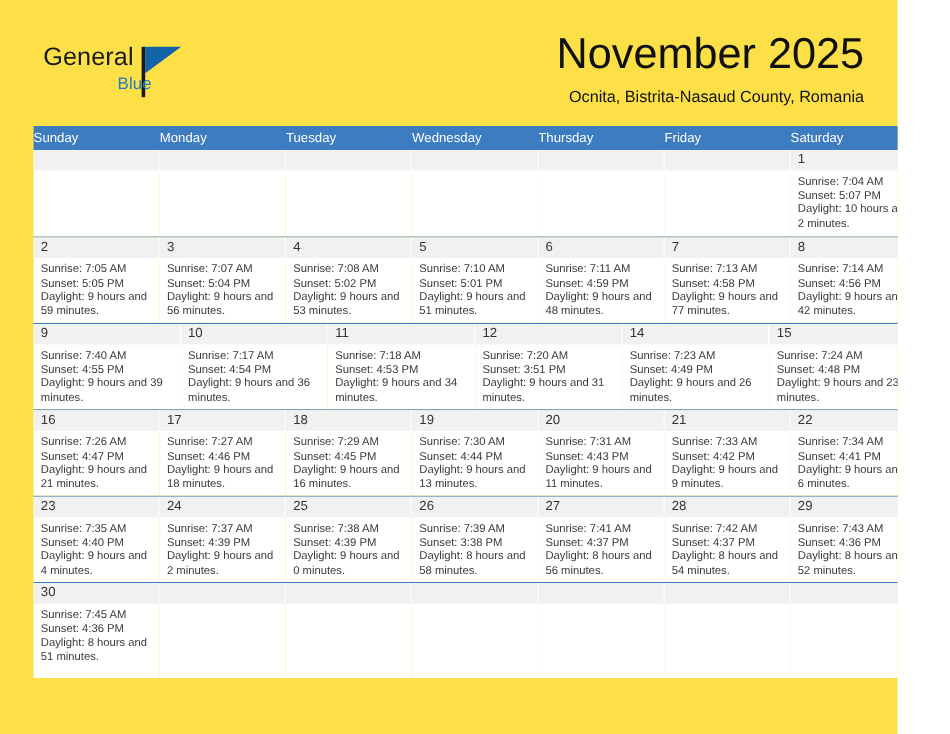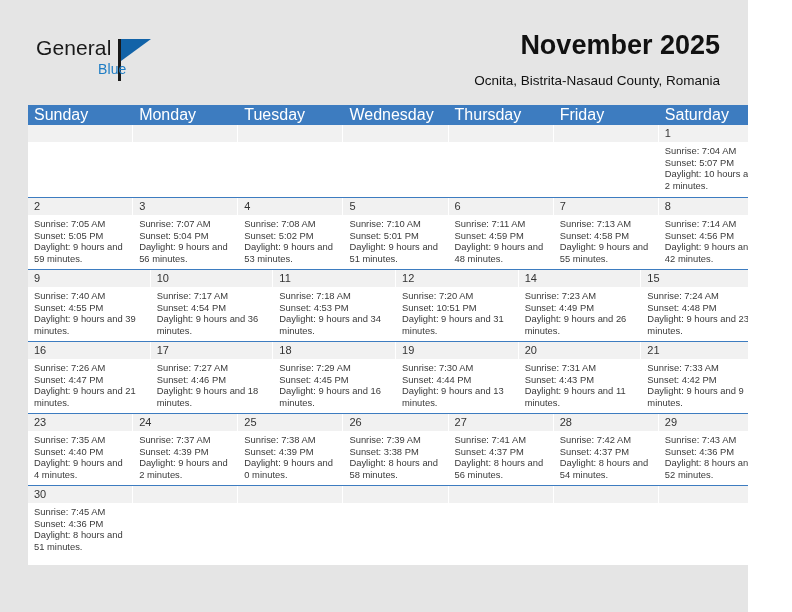--- a/index.html
+++ b/index.html
@@ -9,21 +9,21 @@
     width: 792px;
     height: 612px;
     background: #ffffff;
     font-family: "Liberation Sans", sans-serif;
     -webkit-font-smoothing: antialiased;
   }
   .page {
     position: relative;
     width: 748px;
     height: 612px;
-    background: #e5e5e5;
+    background: #fde047;
     overflow: hidden;
   }
 
   
   .header {
     position: absolute;
     left: 28px;
     top: 28px;
     right: 28px;
     height: 68px;
@@ -69,23 +69,23 @@
     left: 82px;
     top: 3px;
     width: 3px;
     height: 42px;
     background: #1a1a1a;
   }
   .title {
     position: absolute;
     right: 0;
     top: 0;
-    font-size: 27px;
+    font-size: 36px;
     color: #111111;
-    font-weight: 700;
+    font-weight: 400;
     text-align: right;
     white-space: nowrap;
     line-height: 34px;
   }
   .subtitle {
     position: absolute;
     right: 0;
     top: 44px;
     font-size: 13.5px;
     color: #111111;
@@ -104,23 +104,23 @@
   }
   .weekdays {
     display: flex;
     width: 100%;
     background: #3d7cc0;
     height: 20px;
   }
   .weekday {
     flex: 1 1 0;
     color: #ffffff;
-    font-size: 16px;
+    font-size: 11px;
     line-height: 20px;
-    padding-left: 6px;
+    padding-left: 0;
     white-space: nowrap;
     overflow: hidden;
   }
 
   .week {
     display: flex;
     width: 100%;
     border-top: 1.5px solid #3d7cc0;
     min-height: 72px;
   }
@@ -250,21 +250,21 @@
               <div>Sunrise: 7:11 AM</div>
               <div>Sunset: 4:59 PM</div>
               <div class="wrap">Daylight: 9 hours and 48 minutes.</div>
             </div>
           </div>
           <div class="daycell">
             <div class="numband">7</div>
             <div class="info">
               <div>Sunrise: 7:13 AM</div>
               <div>Sunset: 4:58 PM</div>
-              <div class="wrap">Daylight: 9 hours and 55 minutes.</div>
+              <div class="wrap">Daylight: 9 hours and 77 minutes.</div>
             </div>
           </div>
           <div class="daycell">
             <div class="numband">8</div>
             <div class="info">
               <div>Sunrise: 7:14 AM</div>
               <div>Sunset: 4:56 PM</div>
               <div class="wrap">Daylight: 9 hours and 42 minutes.</div>
             </div>
           </div>
@@ -291,21 +291,21 @@
             <div class="info">
               <div>Sunrise: 7:18 AM</div>
               <div>Sunset: 4:53 PM</div>
               <div class="wrap">Daylight: 9 hours and 34 minutes.</div>
             </div>
           </div>
           <div class="daycell">
             <div class="numband">12</div>
             <div class="info">
               <div>Sunrise: 7:20 AM</div>
-              <div>Sunset: 10:51 PM</div>
+              <div>Sunset: 3:51 PM</div>
               <div class="wrap">Daylight: 9 hours and 31 minutes.</div>
             </div>
           </div>
           <div class="daycell">
             <div class="numband">14</div>
             <div class="info">
               <div>Sunrise: 7:23 AM</div>
               <div>Sunset: 4:49 PM</div>
               <div class="wrap">Daylight: 9 hours and 26 minutes.</div>
             </div>
@@ -361,20 +361,28 @@
             </div>
           </div>
           <div class="daycell">
             <div class="numband">21</div>
             <div class="info">
               <div>Sunrise: 7:33 AM</div>
               <div>Sunset: 4:42 PM</div>
               <div class="wrap">Daylight: 9 hours and 9 minutes.</div>
             </div>
           </div>
+          <div class="daycell">
+            <div class="numband">22</div>
+            <div class="info">
+              <div>Sunrise: 7:34 AM</div>
+              <div>Sunset: 4:41 PM</div>
+              <div class="wrap">Daylight: 9 hours and 6 minutes.</div>
+            </div>
+          </div>
         </div>
         <div class="week">
           <div class="daycell">
             <div class="numband">23</div>
             <div class="info">
               <div>Sunrise: 7:35 AM</div>
               <div>Sunset: 4:40 PM</div>
               <div class="wrap">Daylight: 9 hours and 4 minutes.</div>
             </div>
           </div>

